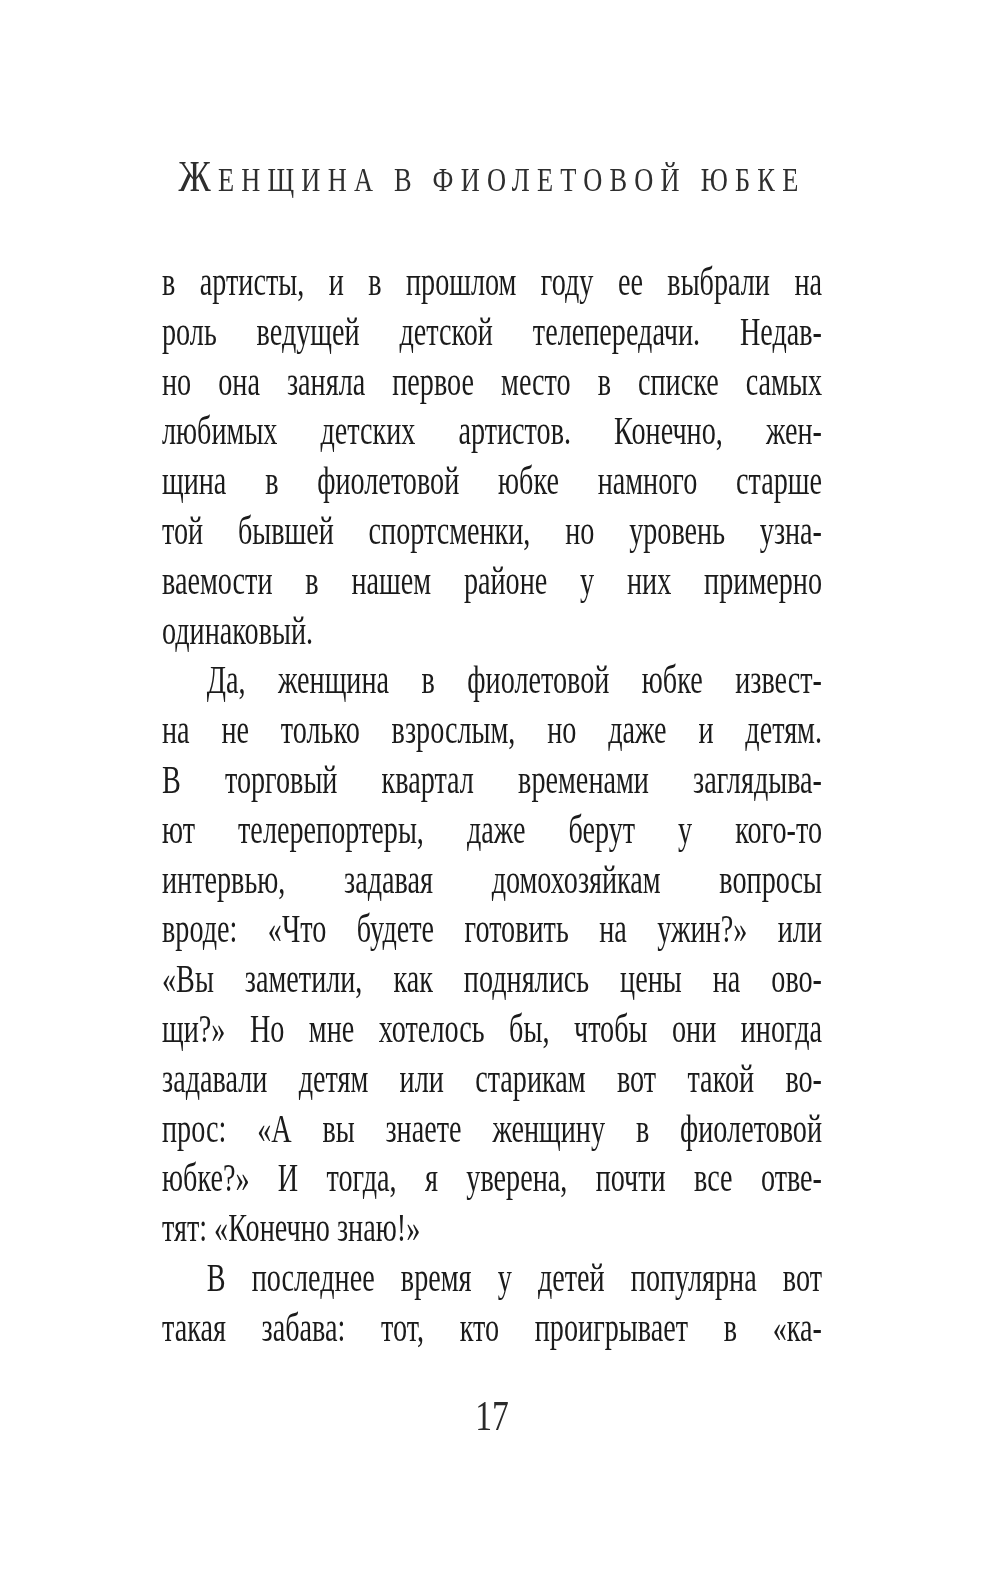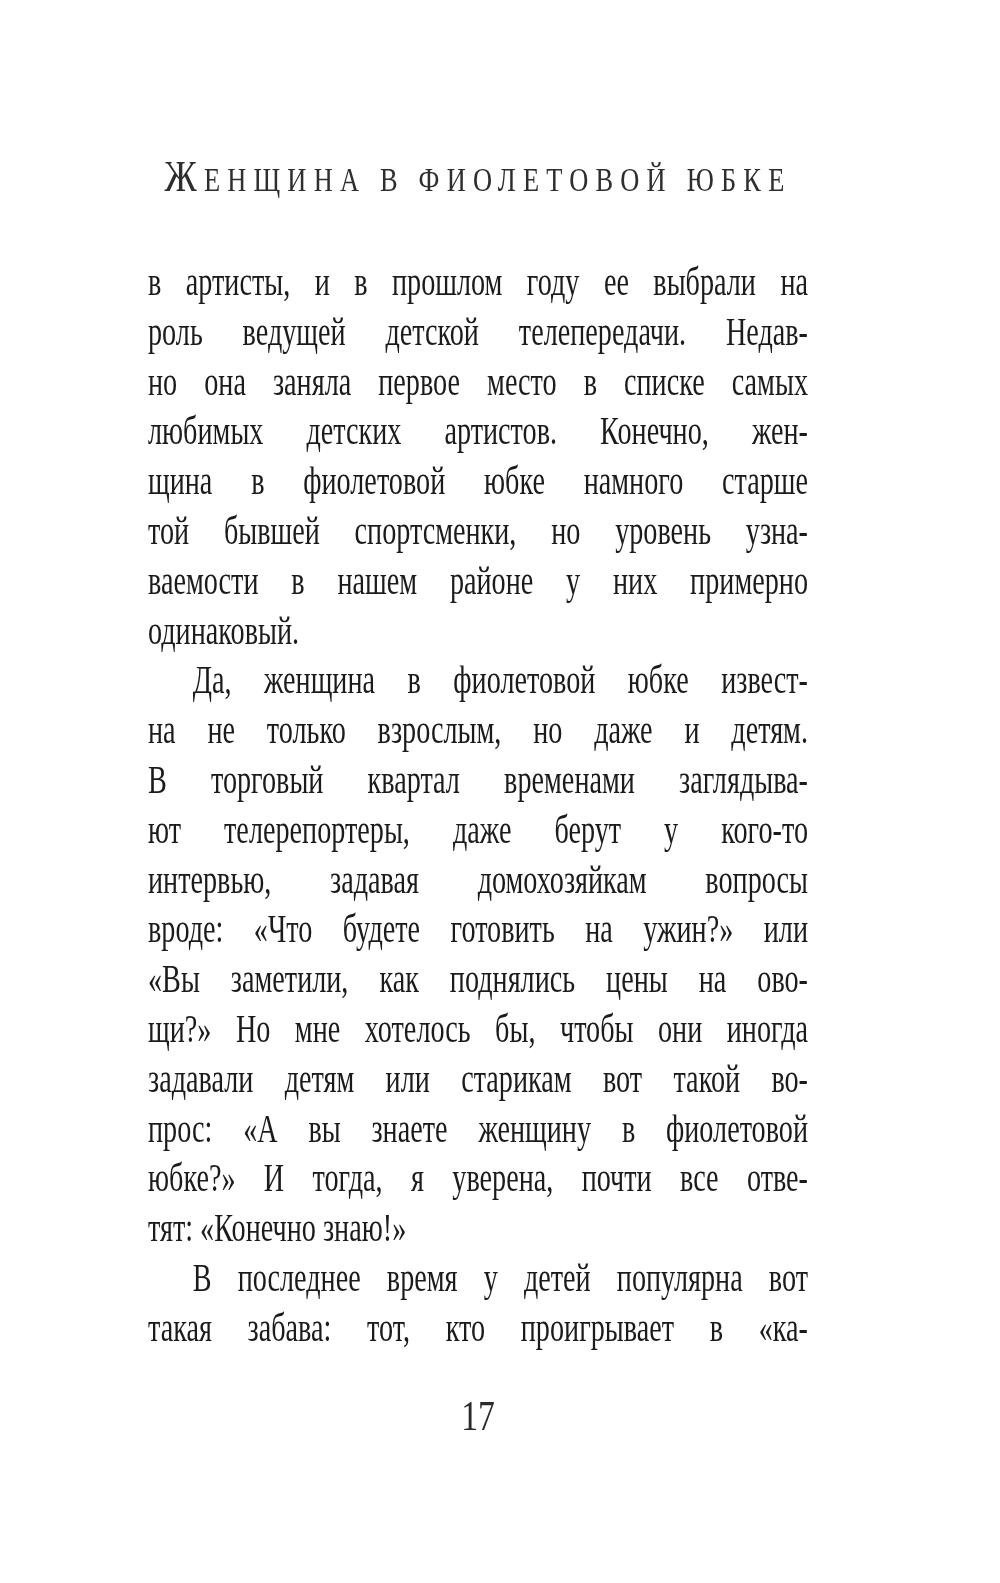--- a/index.html
+++ b/index.html
@@ -7,20 +7,21 @@
     padding: 0;
     background: #ffffff;
   }
   #page {
     position: relative;
     width: 896px;
     height: 1583px;
     background: #ffffff;
     overflow: hidden;
     font-family: "Liberation Serif", serif;
+    margin-left: 14px;
   }
   
   .running-header {
     position: absolute;
     left: 148px;
     top: 150px;
     width: 825px;
     transform: scaleX(0.8);
     transform-origin: left top;
     text-align: center;

